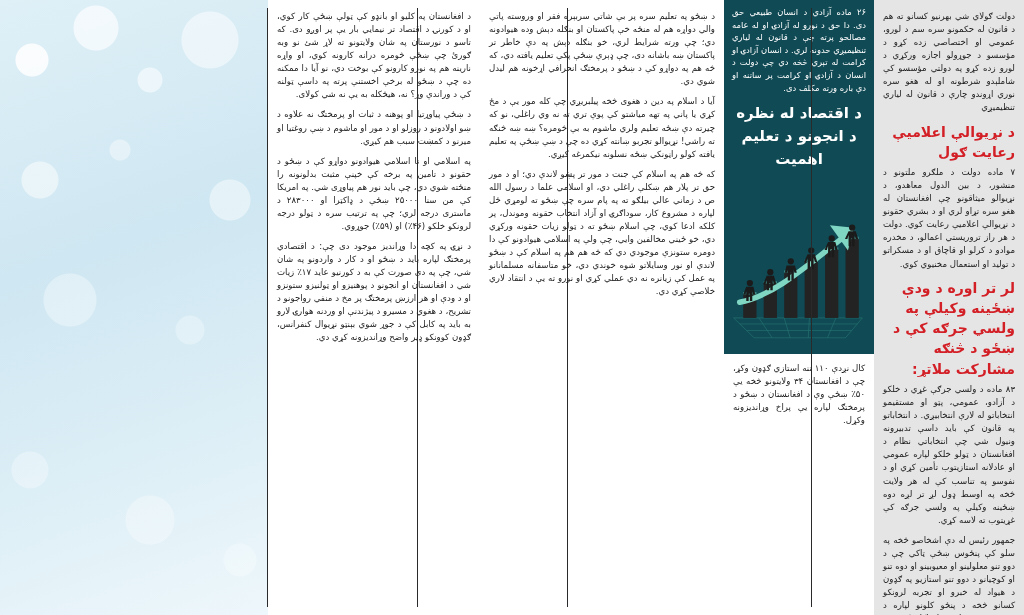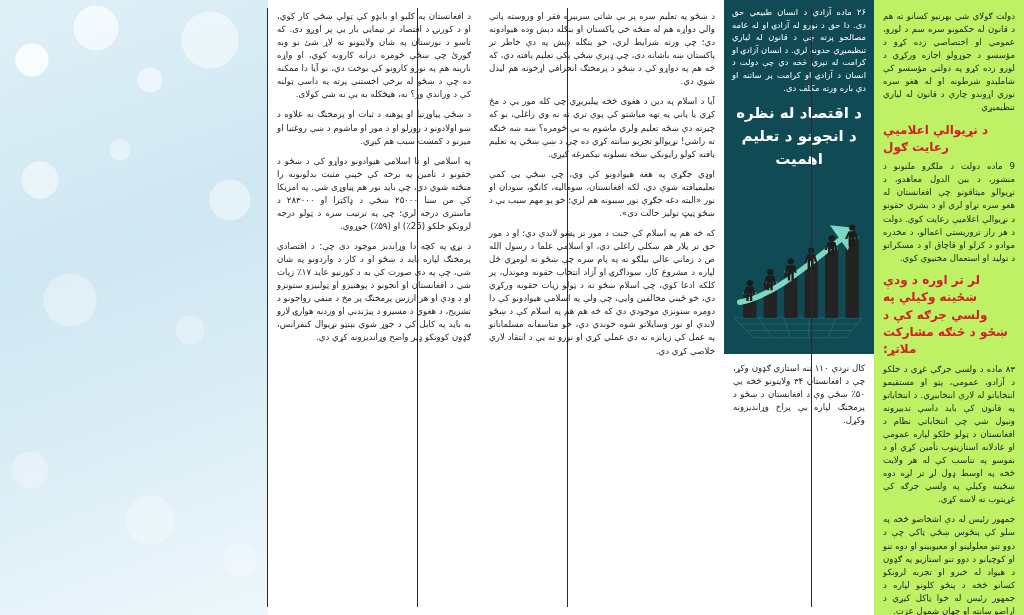--- a/index.html
+++ b/index.html
@@ -46,44 +46,44 @@
     box-sizing: border-box;
     padding: 10px 9px 10px 9px;
     direction: rtl;
     text-align: justify;
     font-size: 8.6px;
     line-height: 1.52;
     color: #1b1b1b;
   }
   .col.c1 { width: 212px; background: #ffffff; }
   .col.c2 { width: 244px; background: #ffffff; }
-  .col.c3 { width: 150px; background: #bef264; }
+  .col.c3 { width: 150px; background: #e5e5e5; }
   .col.c4 { width: 150px; background: #ffffff; }
   .col.c5 { width: 268px; background: transparent; }
 
   .rule {
     position: absolute;
     top: 8px; bottom: 8px;
     width: 1px;
     background: #2a2a2a;
   }
   .rule.r1 { right: 212px; }
   .rule.r2 { right: 456px; }
   .rule.r3 { right: 606px; }
   .rule.r4 { right: 756px; }
 
   p { margin: 0 0 7px 0; }
 
   .red-head {
     color: #d31f26;
     font-weight: bold;
-    font-size: 12px;
+    font-size: 14px;
     line-height: 1.45;
     margin: 2px 0 4px 0;
-    text-align: left;
+    text-align: right;
   }
   .feature {
     position: relative;
     background: #104a55;
     color: #ffffff;
     padding: 6px 8px 0 8px;
     margin: -10px -9px 8px -9px;
     height: 354px;
     box-sizing: border-box;
     overflow: hidden;
@@ -124,21 +124,21 @@
 <body>
 
 <div class="page">
   <div class="bokeh-bg"></div>
 
   <div class="columns">
 
     <div class="col c3">
       <p>دولت ګولاي شي بهرنیو کسانو ته هم د قانون له حکمونو سره سم د لورو، عمومي او اختصاصي زده کړو د مؤسسو د جوړولو اجازه ورکړي د لورو زده کړو په دولتي مؤسسو کې شاملېدو شرطونه او له هغو سره نوري اړوندو چارې د قانون له لیاري تنظیمیږي</p>
       <div class="red-head">د نړیوالې اعلامیې رعایت ګول</div>
-      <p>9 ماده  دولت د ملګرو ملتونو د منشور، د بین الدول معاهدو، د نړیوالو میثاقونو چې افغانستان له هغو سره تړاو لري او د بشري حقونو د نړیوالې اعلامیې رعایت کوي. دولت د هر راز تروریستي اعمالو، د مخدره موادو د کرلو او قاچاق او د مسکراتو د تولید او استعمال مخنیوي کوي.</p>
+      <p>۷ ماده  دولت د ملګرو ملتونو د منشور، د بین الدول معاهدو، د نړیوالو میثاقونو چې افغانستان له هغو سره تړاو لري او د بشري حقونو د نړیوالې اعلامیې رعایت کوي. دولت د هر راز تروریستي اعمالو، د مخدره موادو د کرلو او قاچاق او د مسکراتو د تولید او استعمال مخنیوي کوي.</p>
       <div class="red-head">لر تر اوره د ودې ښځینه وکیلې په ولسي جرګه کې د ښځو د څنګه مشارکت ملاتړ:</div>
       <p>۸۳ ماده  د ولسي جرګې غړي د خلکو د آزادو، عمومي، پټو او مستقیمو انتخاباتو له لارې انتخابیږي. د انتخاباتو په قانون کې باید داسې تدبیرونه ونیول شي چې انتخاباتي نظام د افغانستان د ټولو خلکو لپاره عمومي او عادلانه استازیتوب تأمین کړي او د نفوسو په تناسب کې له هر ولایت څخه په اوسط ډول لږ تر لږه دوه ښځینه وکیلې په ولسي جرګه کې غړیتوب ته لاسه کړي.</p>
       <p>جمهور رئیس له دې اشخاصو څخه په سلو کې پنځوس ښځې ټاکي چې د دوو تنو معلولینو او معیوبینو او دوه تنو او کوچیانو د دوو تنو استازیو په ګډون د هیواد له خبرو او تجربه لرونکو کسانو څخه د پنځو کلونو لپاره د جمهور رئیس له خوا ټاکل کیږي  د اراضو سانته او جهان شمول عزت.</p>
     </div>
 
     <div class="col c4">
       <div class="feature">
         <div class="kicker">۲۶ ماده  آزادي د انسان طبیعي حق دی. دا حق د نورو له آزادۍ او له عامه مصالحو پرته چې د قانون له لياري تنظيميږي حدونه لري. د انسان آزادۍ او کرامت له تېري څخه دي چې دولت د انسان د آزادۍ او کرامت پر ساتنه او دې باره ورته مکلف دی.</div>
         <div class="feature-title">د اقتصاد له نظره د انجونو د تعلیم اهمیت</div>
         <div class="chart-wrap">
@@ -211,29 +211,28 @@
 
       </div>
       <div class="after-feature">
         <p>کال نږدې ۱۱۰ تنه استازي ګډون وکړ، چې د افغانستان ۳۴ ولایتونو څخه یې ۵۰٪ ښځې وې د افغانستان د ښځو د پرمختګ لپاره یې پراخ وړاندیزونه وکړل.</p>
       </div>
     </div>
 
     <div class="col c2">
       <p>د ښځو په تعلیم سره پر بې شاتي سربېره فقر او وروسته پاتې والي دواړه هم له منځه خې پاکستان او بنګله دېش وده هیوادونه دي؛ چې ورته شرایط لري، خو بنګله دېش په دې خاطر تر پاکستان ښه باشانه دی، چې ډېرې ښځې پکې تعلیم یافته دي، که څه هم په دواړو کې د ښځو د پرمختګ انحرافي اړخونه هم لیدل شوي دي.</p>
       <p>آیا د اسلام په دین د هغوی څخه پیلبریږي چې کله مور یې د مځ کړي یا پاني په تهه میاشتو کې پوې تري ته نه وي راغلي، نو که چیرته دې ښځه تعلیم ولري ماشوم به بې څومره؟ ښه ښه څنګه ته راشي! نړیوالو  تجربو ښانته کړي ده چې د ښې ښځې په تعلیم یافته کولو راڼونکي ښځه نسلونه نیکمرغه کیږي.</p>
-      <p>اوډي جګړې په هغه هیوادونو کې وي، چې ښځې یې کمې تعلیمیافته شوې دي، لکه افغانستان، سومالیه، کانګو، سودان او نور  «البته دغه جګړې نور سببونه هم لري؛ خو یو مهم سبب یې د ښځو ټیټ تولیز حالت دی».</p>
       <p>که څه هم په اسلام کې ﺟﻨﺖ د مور تر پښو لاندې دي؛ او د مور حق تر پلار هم ښکلې راغلي دي، او اسلامي علما د رسول الله ص د زماني عالي بیلګو ته په پام سره چې ښځو ته لومړي ځل لپاره د مشروع کار، سوداګرۍ او آزاد انتخاب حقونه وموندل، پر کلکه ادعا کوي، چې اسلام ښځو ته د ټولو زیات حقونه ورکړي دي، خو ځیني مخالفین وايي، چې ولې په اسلامي هیوادونو کې دا دومره ستونزې موجودي دي که څه هم هم په اسلام کې د ښځو لاندې او نور وسایلاتو شوه خوندي دي، خو متاسفانه مسلمانانو په عمل کې زیانره نه دي عملي کړي او نورو ته یې د انتقاد لاري خلاصې کړي دي.</p>
       <p></p>
     </div>
 
     <div class="col c1">
       <p>د افغانستان په کلیو او بانډو کې ټولې ښځې کار کوي، او د کورنۍ د اقتصاد تر نیمایي بار یې پر اوږو دی. که تاسو د نورستان په شان ولایتونو ته لاړ شئ نو وبه ګورئ چې ښځې څومره درانه کارونه کوي، او واړه نارینه هم په نورو کارونو کې بوخت دي، نو آیا دا ممکنه ده چې د ښځو له برخې اخستنې پرته په داسې ټولنه کې د وراندې وړ؟ نه، هیڅکله به یې نه شي کولای.</p>
       <p>د ښځې پیاوړتیا او پوهنه د ثبات او پرمختګ نه علاوه د ښو اولادونو د روزلو او د مور او ماشوم د ښې روغتیا او میرنو د کمښت سبب هم کیږي.</p>
-      <p>په اسلامي او نا اسلامي هیوادونو دواړو کې د ښځو د حقونو د تامین په برخه کې خپنې مثبت بدلونونه را منځته شوي دي، چې باید نور هم پیاوړی شي.  په امریکا کې من سنا ۲۵۰۰۰ ښځې د ډاکټرا او ۲۸۳۰۰۰ د ماستری درجه لري؛ چې په ترتیب سره د ټولو درجه لرونکو خلکو (25٪) او (۵۹٪) جوړوي.</p>
+      <p>په اسلامي او نا اسلامي هیوادونو دواړو کې د ښځو د حقونو د تامین په برخه کې خپنې مثبت بدلونونه را منځته شوي دي، چې باید نور هم پیاوړی شي.  په امریکا کې من سنا ۲۵۰۰۰ ښځې د ډاکټرا او ۲۸۳۰۰۰ د ماستری درجه لري؛ چې په ترتیب سره د ټولو درجه لرونکو خلکو (۴۶٪) او (۵۹٪) جوړوي.</p>
       <p>د نړۍ په کچه دا وړاندیز موجود دی چې: د اقتصادي پرمختګ لپاره باید د ښځو او د کار د واردونو په شان شي، چې په دې صورت کې به د کورنیو عاید ۱۷٪ زیات شي د افغانستان او انجونو د پوهنیزو او ټولنیزو ستونزو او د ودې او هر ارزښ پرمختګ پر مخ د منفي رواجونو د تشریح، د هغوي د مسیرو د پیژندنې او وردنه هوارۍ لارو به باید په کابل کې د جوړ شوي بېنټو نړیوال کنفرانس، ګډون کوونکو ډیر واضح وړاندیزونه کړي دي.</p>
     </div>
 
     <div class="col c5">
       <div class="body"></div>
     </div>
   </div>
 
   <div class="rule r1"></div>
   <div class="rule r2"></div>

